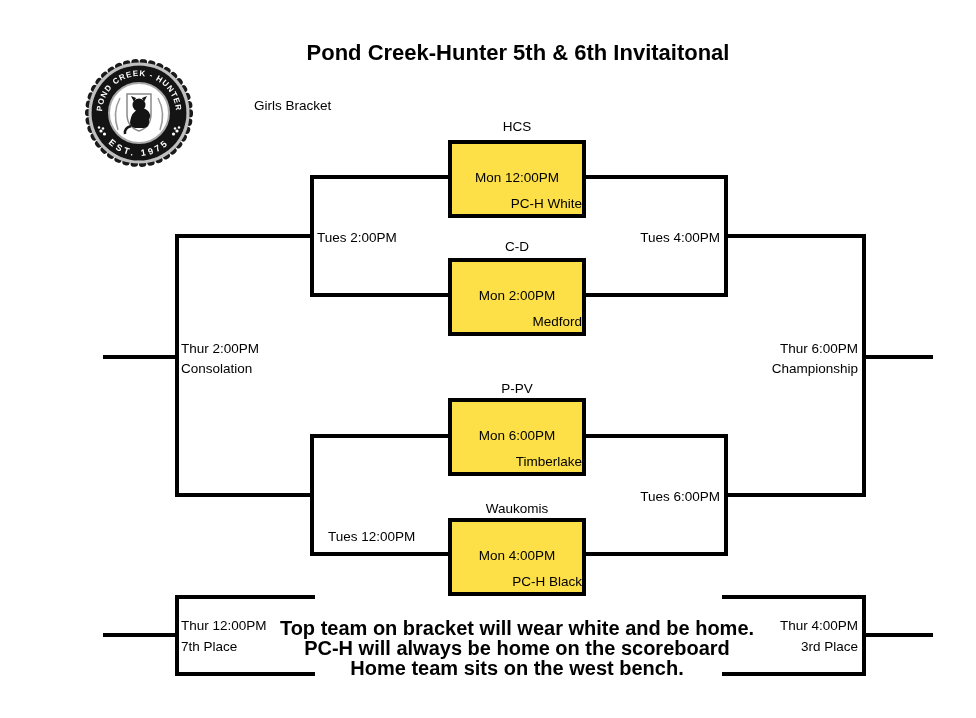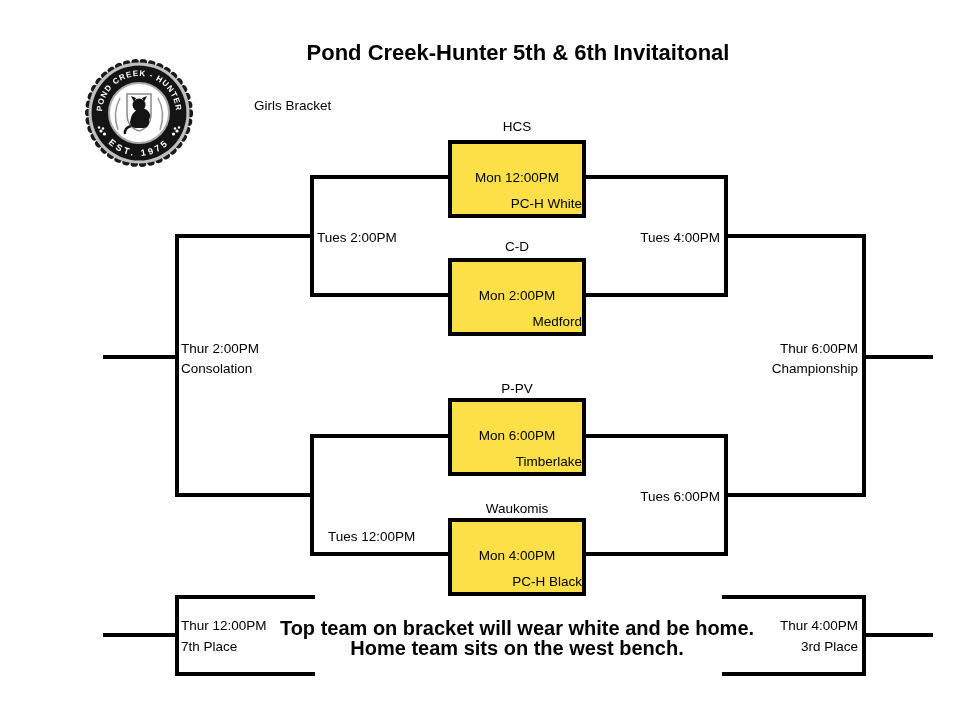--- a/index.html
+++ b/index.html
@@ -175,16 +175,17 @@
   <div class="round-label right" style="left:708px; top:359px;">Championship</div>
 
   <div class="round-label" style="left:181px; top:616px;">Thur 12:00PM</div>
   <div class="round-label" style="left:181px; top:637px;">7th Place</div>
 
   <div class="round-label right" style="left:708px; top:616px;">Thur 4:00PM</div>
   <div class="round-label right" style="left:708px; top:637px;">3rd Place</div>
 
   <div class="notes">
     <div class="note-line">Top team on bracket will wear white and be home.</div>
+    <div class="note-line">PC-H will always be home on the scoreboard</div>
     <div class="note-line">Home team sits on the west bench.</div>
   </div>
 
 </div>
 
 </body></html>

